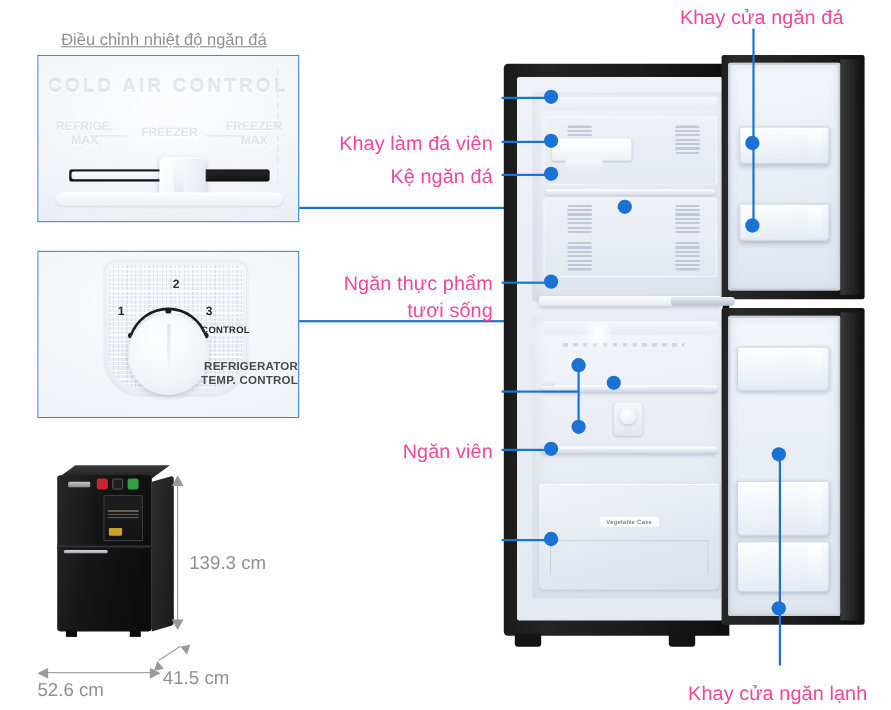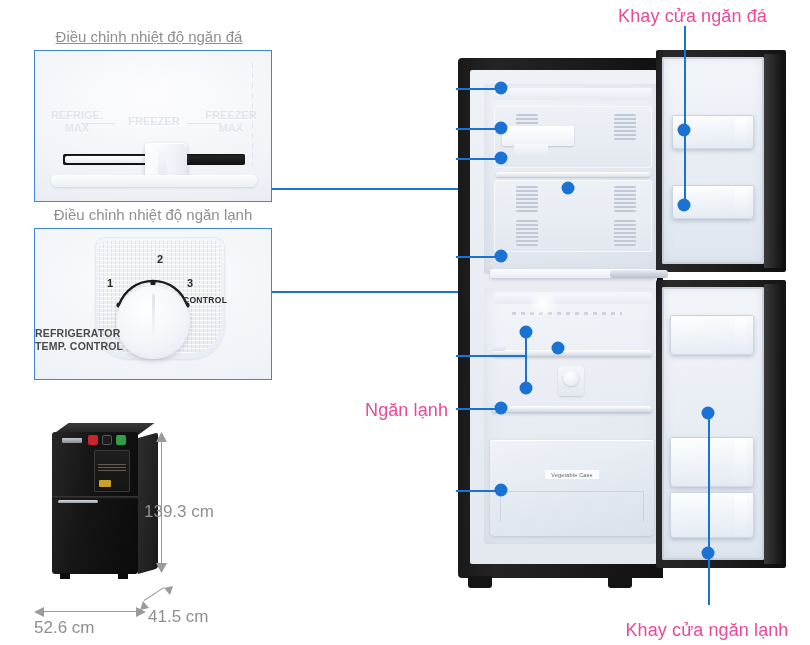--- a/index.html
+++ b/index.html
@@ -107,21 +107,21 @@
   }
   .p2-dial:after{
     content:""; position:absolute; left:50%; top:9px; width:3px; height:40px;
     margin-left:-1.5px; border-radius:2px;
     background:linear-gradient(#dfe3ea,#f4f6fa);
   }
   .p2-arc{ position:absolute; left:50%; top:40px; transform:translateX(-50%); }
   .p2-num{ position:absolute; color:#2b2b2b; font-size:11px; font-weight:600; }
   .p2-colder{ position:absolute; color:#2b2b2b; font-size:8.5px; font-weight:700; letter-spacing:.3px; }
   .p2-caption{
-    position:absolute; left:0; right:0; bottom:26px; text-align:left;
+    position:absolute; left:0; right:0; bottom:26px; text-align:right;
     color:#4a4a4a; font-size:10.5px; font-weight:700; line-height:1.25; letter-spacing:.2px;
     white-space: pre-line;
   }
 
   
   .ln { position:absolute; background:#1a73d4; }
   .ln.h { height:1.6px; }
   .ln.v { width:1.6px; }
   .dot {
     position:absolute; width:13px; height:13px; border-radius:50%;
@@ -323,38 +323,38 @@
 </style>
 </head>
 <body>
 
 <div id="stage">
 
   <div class="panel-title" style="left:24px; top:28px; width:250px;text-decoration:underline;">Điều chỉnh nhiệt độ ngăn đá</div>
 
   <div class="panel" style="left:34px; top:50px; width:238px; height:152px;">
     <div class="p1-bg"></div>
+    <div class="p1-emboss p1-title-emboss">COLD AIR CONTROL</div>
 
     <div class="p1-lbl" style="left:10px; top:58px; width:64px;">REFRIGE.
 MAX</div>
     <div class="p1-lbl" style="left:86px; top:64px; width:66px;">FREEZER</div>
     <div class="p1-lbl" style="left:164px; top:58px; width:64px;">FREEZER
 MAX</div>
 
     <div class="p1-arrow" style="left:46px; width:34px;"></div>
     <div class="p1-arrow" style="left:152px; width:34px;"></div>
 
     <div class="p1-track"></div>
     <div class="p1-track-left"></div>
     <div class="p1-knob"></div>
     <div class="p1-vline"></div>
     <div class="p1-bar"></div>
   </div>
 
-  <div class="panel-title" style="left:24px; top:206px; width:258px;">Điều chỉnh nhiệt độ ngăn lạnh</div>
 
   <div class="panel" style="left:34px; top:228px; width:238px; height:152px;">
     <div class="p2-bg"></div>
     <div class="p2-housing"></div>
 
     <svg class="p2-arc" width="112" height="46" viewBox="0 0 112 46">
       <path d="M22 36 A 36 36 0 0 1 90 36" fill="none" stroke="#1c1c1c" stroke-width="2.4" stroke-linecap="round"></path>
       <circle cx="22" cy="36" r="2.6" fill="#1c1c1c"></circle>
       <circle cx="56" cy="14" r="2.6" fill="#1c1c1c"></circle>
       <circle cx="90" cy="36" r="2.6" fill="#1c1c1c"></circle>
@@ -433,39 +433,43 @@
 
   <div class="lbl c" style="left:575px; top:4px; width:235px;">Khay cửa ngăn đá</div>
   <div class="ln v" style="left:684px; top:26px; height:104px;"></div>
   <div class="dot" style="left:684px; top:130px;"></div>
   <div class="ln v" style="left:684px; top:130px; height:75px;"></div>
   <div class="dot" style="left:684px; top:205px;"></div>
 
   <div class="ln h" style="left:456px; top:88px; width:44px;"></div>
   <div class="dot" style="left:501px; top:88px;"></div>
 
+  <div class="lbl r" style="left:280px; top:118px; width:168px;">Khay làm đá viên</div>
   <div class="ln h" style="left:456px; top:128px; width:44px;"></div>
   <div class="dot" style="left:501px; top:128px;"></div>
 
+  <div class="lbl r" style="left:300px; top:148px; width:148px;">Kệ ngăn đá</div>
   <div class="ln h" style="left:456px; top:158px; width:44px;"></div>
   <div class="dot" style="left:501px; top:158px;"></div>
 
   <div class="dot" style="left:568px; top:188px;"></div>
 
+  <div class="lbl r" style="left:298px; top:246px; width:150px;">Ngăn thực phẩm
+tươi sống</div>
   <div class="ln h" style="left:456px; top:256px; width:44px;"></div>
   <div class="dot" style="left:501px; top:256px;"></div>
 
   <div class="dot" style="left:558px; top:348px;"></div>
 
   <div class="ln h" style="left:456px; top:355px; width:70px;"></div>
   <div class="ln v" style="left:525px; top:332px; height:59px;"></div>
   <div class="dot" style="left:526px; top:332px;"></div>
   <div class="dot" style="left:526px; top:388px;"></div>
 
-  <div class="lbl r" style="left:310px; top:398px; width:138px;">Ngăn lạnh</div>
+  <div class="lbl r" style="left:310px; top:398px; width:138px;">Ngăn viên</div>
   <div class="ln h" style="left:456px; top:408px; width:44px;"></div>
   <div class="dot" style="left:501px; top:408px;"></div>
 
   <div class="ln h" style="left:456px; top:490px; width:44px;"></div>
   <div class="dot" style="left:501px; top:490px;"></div>
 
   <div class="dot" style="left:708px; top:413px;"></div>
   <div class="ln v" style="left:708px; top:413px; height:140px;"></div>
   <div class="dot" style="left:708px; top:553px;"></div>
   <div class="ln v" style="left:708px; top:553px; height:52px;"></div>
@@ -489,21 +493,21 @@
     </div>
   </div>
 
   <div class="dim-line v" style="left:161px; top:438px; height:130px;"></div>
   <svg style="position:absolute; left:155px; top:432px;" width="13" height="10">
     <path d="M6.5 0 L12 10 L1 10 Z" fill="#9a9a9a"></path>
   </svg>
   <svg style="position:absolute; left:155px; top:563px;" width="13" height="10">
     <path d="M6.5 10 L1 0 L12 0 Z" fill="#9a9a9a"></path>
   </svg>
-  <div class="dim-txt" style="left:144px; top:502px;">139.3 cm</div>
+  <div class="dim-txt" style="left:172px; top:502px;">139.3 cm</div>
 
   <div class="dim-line h" style="left:40px; top:611px; width:100px;"></div>
   <svg style="position:absolute; left:34px; top:606px;" width="10" height="12">
     <path d="M0 6 L10 1 L10 11 Z" fill="#9a9a9a"></path>
   </svg>
   <svg style="position:absolute; left:136px; top:606px;" width="10" height="12">
     <path d="M10 6 L0 1 L0 11 Z" fill="#9a9a9a"></path>
   </svg>
   <div class="dim-txt" style="left:34px; top:618px;">52.6 cm</div>
 

